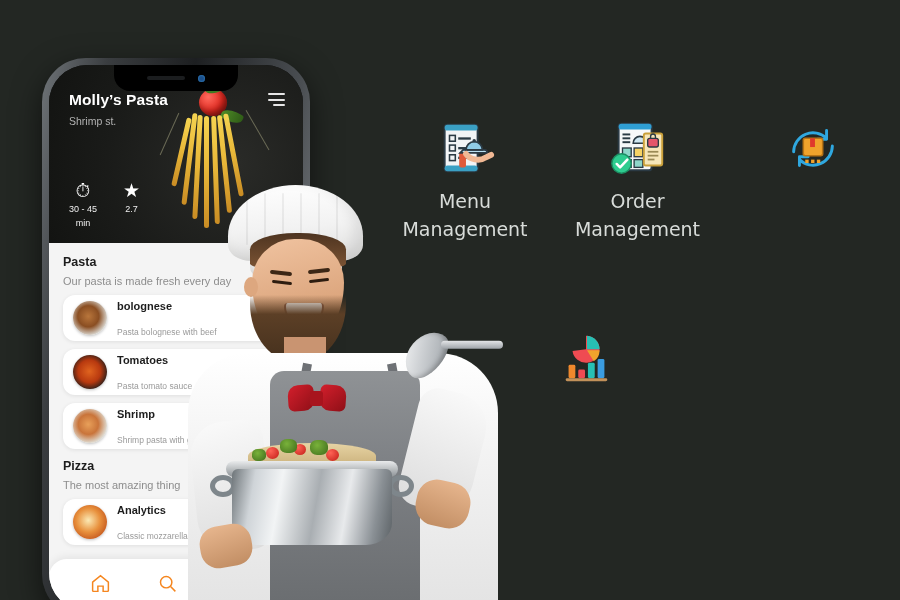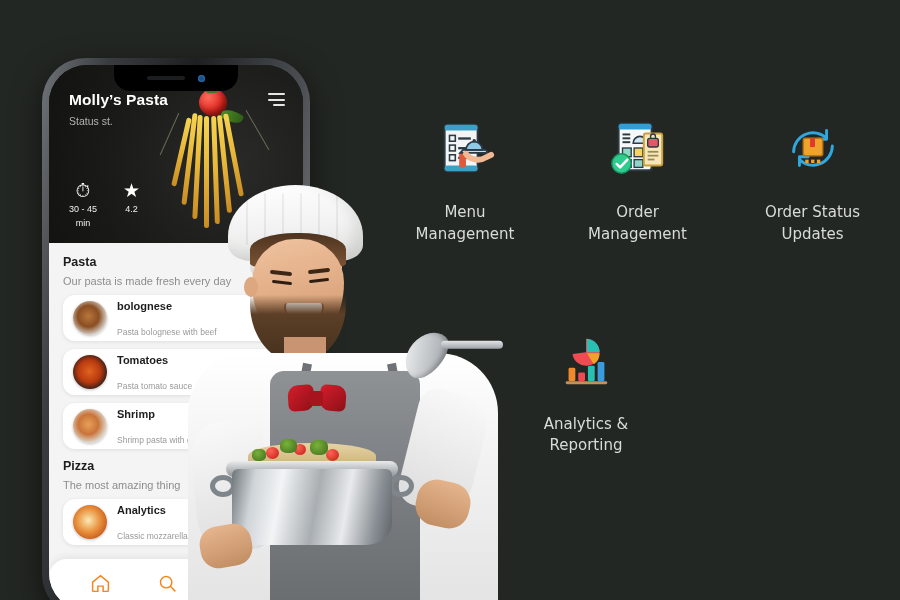--- a/index.html
+++ b/index.html
@@ -226,42 +226,42 @@
     border: 5px solid #7e868b; border-radius: 50%; }
   .pot-handle.hl { left: -12px; }
   .pot-handle.hr { right: -12px; }
 
   
   .features { position:absolute; left: 380px; top: 112px; width: 520px; }
   .frow { display:flex; }
   .feature { text-align:center; }
   .feature .ficon { height: 72px; display:flex; align-items:center; justify-content:center; }
   .feature .flabel {
-    color:#d8dcd9; font-size: 15px; line-height: 1.45;
+    color:#d8dcd9; font-size: 19px; line-height: 1.45;
     font-family: "DejaVu Sans", sans-serif; font-weight: 400;
-    margin-top: 18px; white-space: pre-line;
+    margin-top: 4px; white-space: pre-line;
   }
 </style>
 </head>
 <body>
 
 <div id="stage">
 
 
   <div class="phone">
     <div class="phone-inner">
 
       <div class="notch">
         <span class="speaker"></span>
         <span class="cam"></span>
       </div>
 
       <div class="app-hero">
         <div class="hero-title">Molly’s Pasta</div>
-        <div class="hero-sub">Status st.</div>
+        <div class="hero-sub">Shrimp st.</div>
 
         <div class="hamburger">
           <i></i>
             <i></i>
             <i></i>
         </div>
 
         <div class="pasta-art">
           <span class="tomato"></span>
           <span class="leaf l1"></span>
@@ -277,21 +277,21 @@
         </div>
 
         <div class="hero-stats">
           <div class="stat">
             <span class="glyph">⏱</span>
             <span class="txt">30 - 45</span>
             <span class="txt">min</span>
           </div>
           <div class="stat">
             <span class="glyph">★</span>
-            <span class="txt">4.2</span>
+            <span class="txt">2.7</span>
           </div>
         </div>
       </div>
 
       <div class="app-body">
 
         <div>
           <div class="sec-title">Pasta</div>
           <div class="sec-sub">Our pasta is made fresh every day</div>
 
@@ -470,40 +470,36 @@
             <path d="M52 30a20 20 0 0 1-34 14" fill="none" stroke="#2fa8e0" stroke-width="3" stroke-linecap="round"></path>
             <path d="M46 14v9h-9" fill="none" stroke="#2fa8e0" stroke-width="3" stroke-linecap="round" stroke-linejoin="round"></path>
             <path d="M18 50v-9h9" fill="none" stroke="#2fa8e0" stroke-width="3" stroke-linecap="round" stroke-linejoin="round"></path>
             <rect x="22" y="22" width="20" height="18" rx="2" fill="#f0a32c" stroke="#b87415" stroke-width="1.6"></rect>
             <rect x="29" y="22" width="5" height="9" fill="#e0392c"></rect>
             <rect x="24" y="44" width="3.5" height="3.5" fill="#f0a32c"></rect>
             <rect x="30" y="44" width="3.5" height="3.5" fill="#f0a32c"></rect>
             <rect x="36" y="44" width="3.5" height="3.5" fill="#f0a32c"></rect>
           </svg>
         </div>
-        <div class="flabel">Order Status
-Updates</div>
       </div>
     </div>
 
     <div class="frow" style="margin-top:78px;padding-left:108px">
 
       <div class="feature" style="width:196px">
         <div class="ficon">
           <svg width="62" height="62" viewBox="0 0 64 64">
             <path d="M32 10a14 14 0 1 1-13.9 15.8L32 24z" fill="#ef4b52"></path>
             <path d="M33 10a14 14 0 0 1 13 14H33z" fill="#27c0b4"></path>
             <path d="M33 25h13a14 14 0 0 1-6 11.5z" fill="#f0a32c"></path>
             <rect x="14" y="40" width="7" height="14" rx="1.5" fill="#f0882c"></rect>
             <rect x="24" y="45" width="7" height="9" rx="1.5" fill="#ef4b52"></rect>
             <rect x="34" y="38" width="7" height="16" rx="1.5" fill="#27c0b4"></rect>
             <rect x="44" y="34" width="7" height="20" rx="1.5" fill="#3a9ce0"></rect>
             <rect x="11" y="54" width="43" height="3" rx="1.5" fill="#c2915a"></rect>
           </svg>
         </div>
-        <div class="flabel">Analytics &amp;
-Reporting</div>
       </div>
 
     </div>
   </div>
 
 </div>
 
 </body></html>

